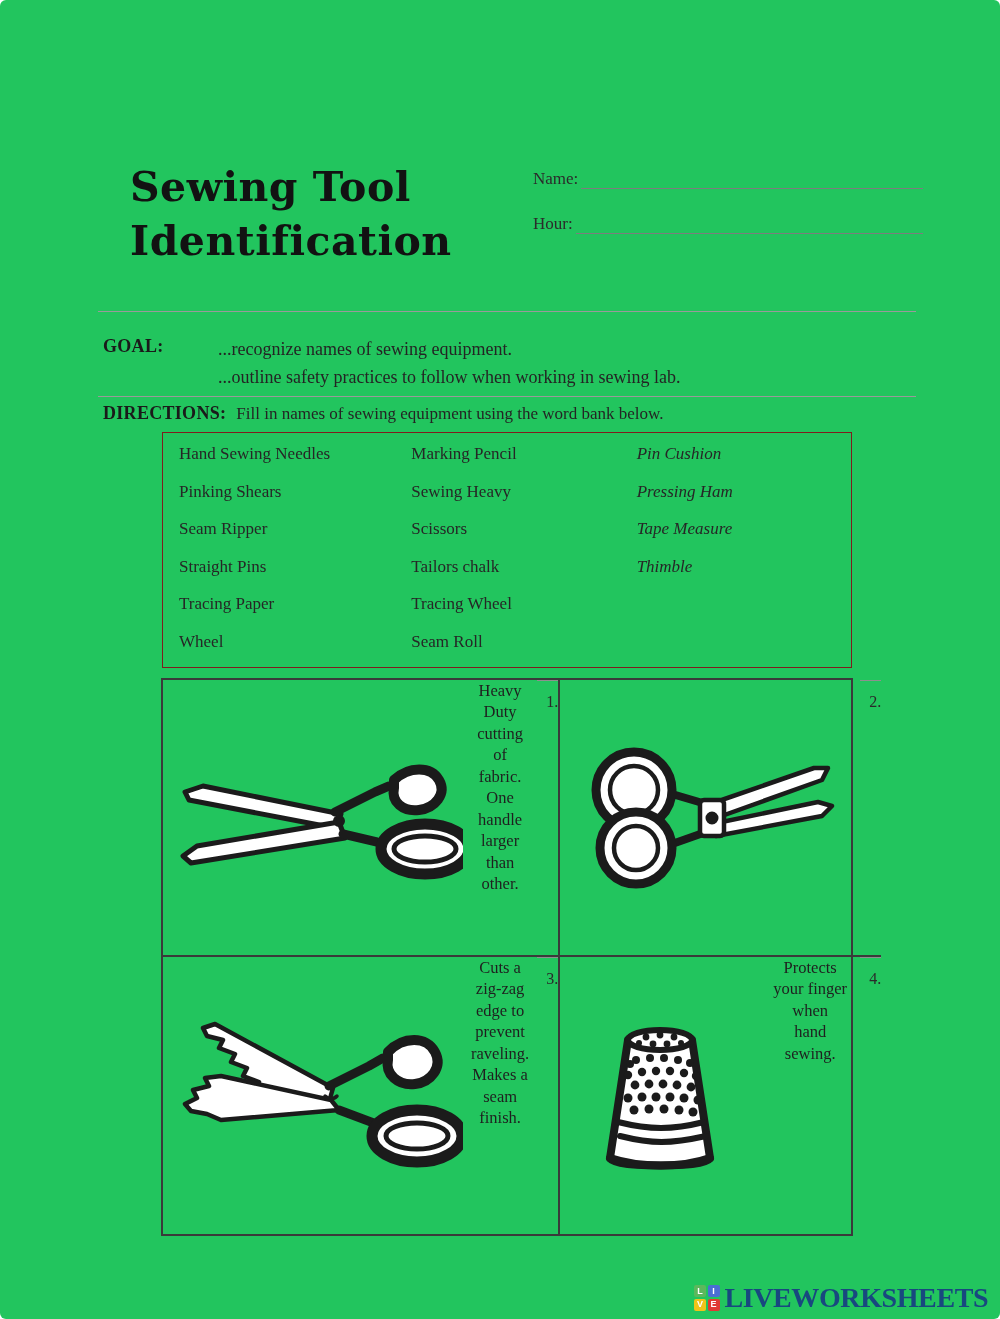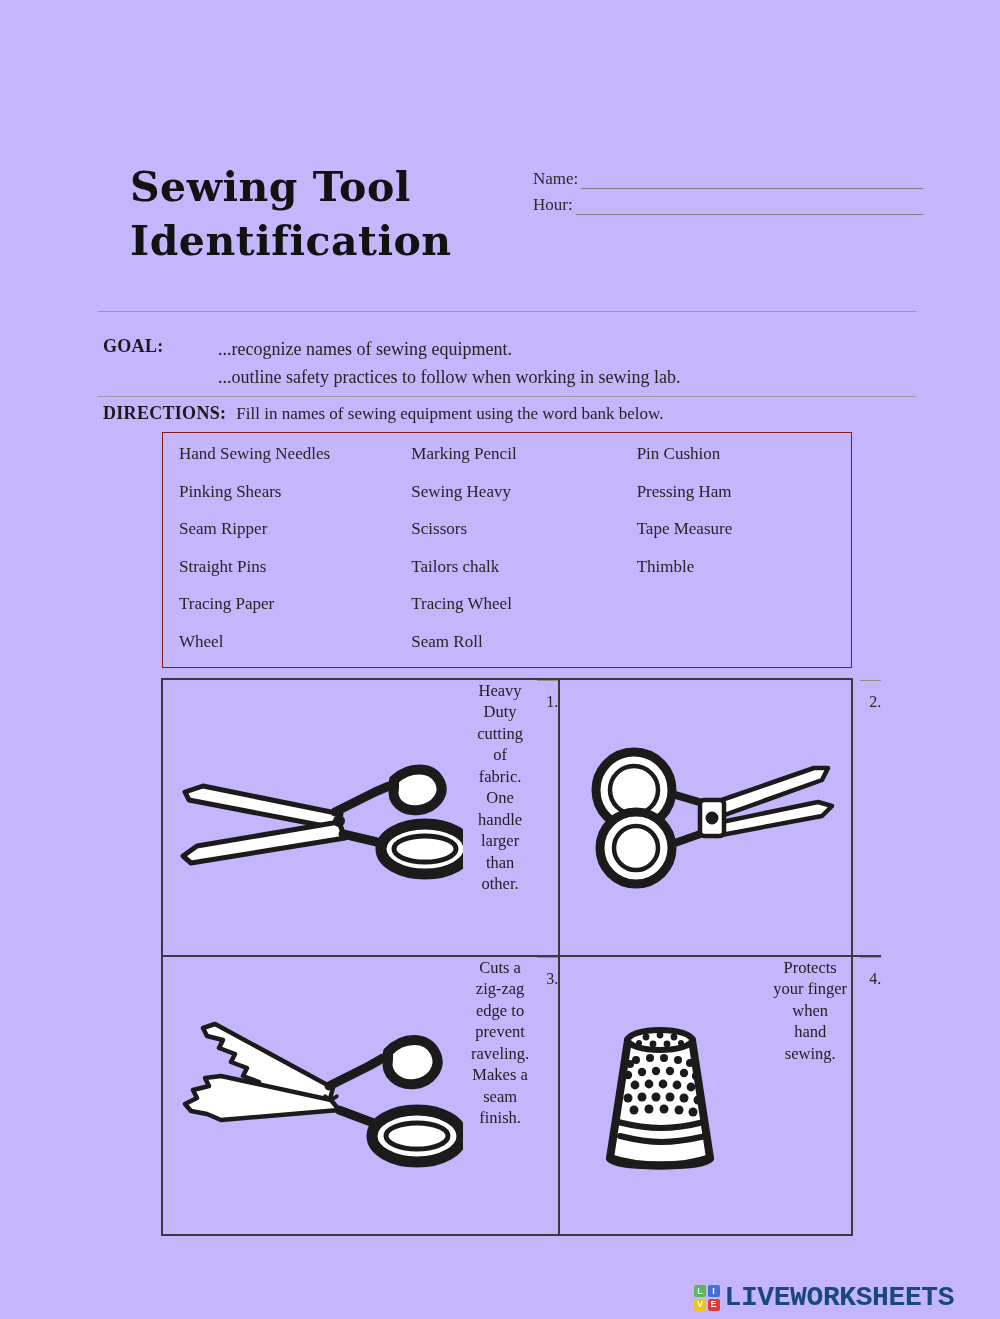--- a/index.html
+++ b/index.html
@@ -12,21 +12,22 @@
     background: #ffffff;
     font-family: "Liberation Serif", serif;
     color: #1a1a1a;
     position: relative;
     overflow: hidden;
   }
 
   .page {
     position: absolute;
     inset: 0;
-    background: #c4b5fd;
+    background: #22c55e;
+    border-radius: 6px;
   }
 
   
   .title-block {
     position: absolute;
     left: 130px;
     top: 160px;
     width: 400px;
   }
   .title-line {
@@ -41,20 +42,21 @@
 
   .namefields {
     position: absolute;
     left: 533px;
     top: 163px;
     width: 390px;
   }
   .field-row {
     display: flex;
     align-items: flex-end;
+    margin-bottom: 19px;
     height: 26px;
     justify-content: flex-end;
   }
   .field-label {
     font-size: 17px;
     color: #2b2b2b;
     padding-right: 3px;
     white-space: nowrap;
   }
   .field-line {
@@ -126,21 +128,21 @@
     border: 1px solid #7f1d1d;
     box-sizing: border-box;
     display: flex;
   }
   .wb-col {
     padding-top: 12px;
     box-sizing: border-box;
   }
   .wb-col.c1 { width: 237px; padding-left: 16px; }
   .wb-col.c2 { width: 226px; padding-left: 12px; }
-  .wb-col.c3 { width: 227px; padding-left: 12px; }
+  .wb-col.c3 { width: 227px; padding-left: 12px; font-style: italic; }
   .wb-item {
     font-size: 17px;
     line-height: 1;
     height: 37.5px;
     color: #262626;
     white-space: nowrap;
   }
 
   
   .grid {
@@ -212,21 +214,21 @@
     color: #ffffff;
     font-family: "Liberation Sans", sans-serif;
     font-weight: 700;
     font-size: 9px;
     display: flex;
     align-items: center;
     justify-content: center;
     line-height: 1;
   }
   .logo-word {
-    font-family: Liberation Mono, monospace;
+    font-family: Liberation Serif, serif;
     font-weight: 700;
     font-size: 28px;
     letter-spacing: -0.4px;
     color: #18487f;
     line-height: 1;
   }
 </style>
 </head>
 <body>
 

